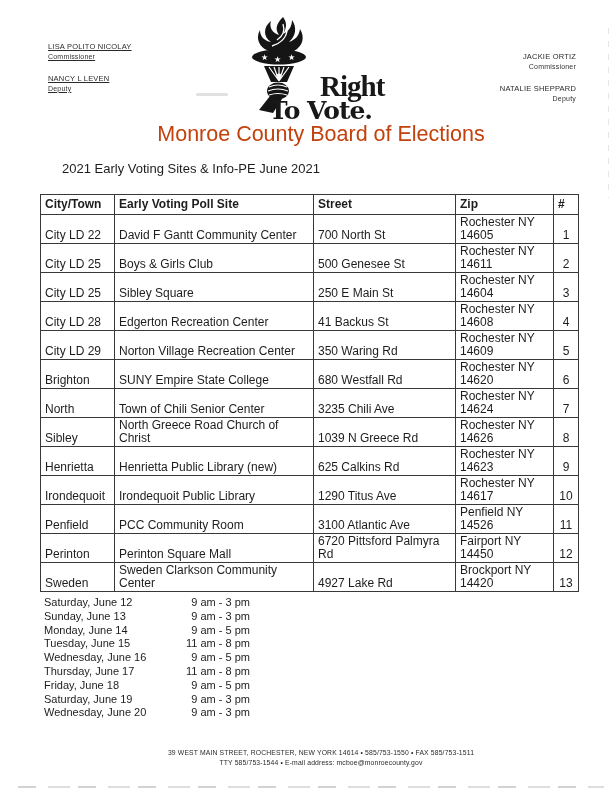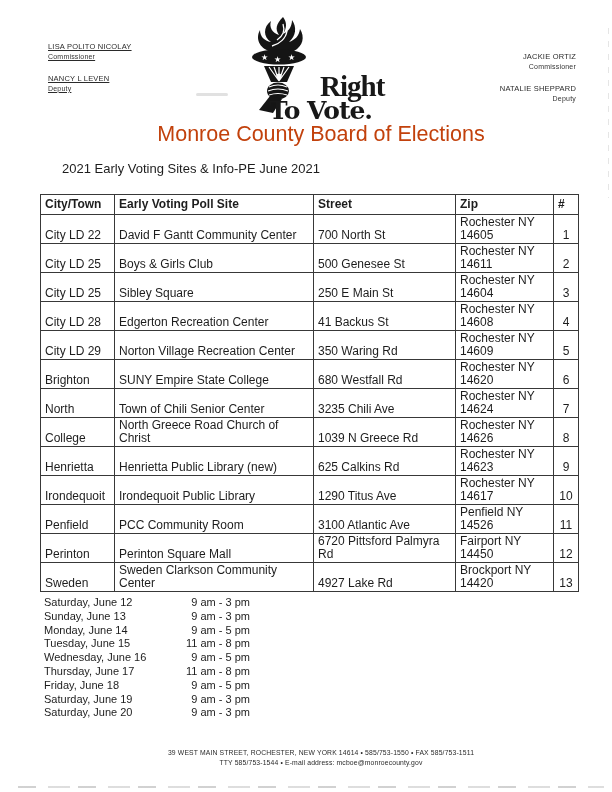--- a/index.html
+++ b/index.html
@@ -174,21 +174,21 @@
         </tr>
         <tr>
           <td class="cell-city">North</td>
           <td class="cell-site">Town of Chili Senior Center</td>
           <td class="cell-street">3235 Chili Ave</td>
           <td class="cell-zip">Rochester NY
 14624</td>
           <td class="cell-num">7</td>
         </tr>
         <tr>
-          <td class="cell-city">College</td>
+          <td class="cell-city">Sibley</td>
           <td class="cell-site">North Greece Road Church of
 Christ</td>
           <td class="cell-street">1039 N Greece Rd</td>
           <td class="cell-zip">Rochester NY
 14626</td>
           <td class="cell-num">8</td>
         </tr>
         <tr>
           <td class="cell-city">Henrietta</td>
           <td class="cell-site">Henrietta Public Library (new)</td>
@@ -259,21 +259,21 @@
       </div>
       <div class="sched-row">
         <span class="sched-day">Friday, June 18</span>
         <span class="sched-hours">9 am - 5 pm</span>
       </div>
       <div class="sched-row">
         <span class="sched-day">Saturday, June 19</span>
         <span class="sched-hours">9 am - 3 pm</span>
       </div>
       <div class="sched-row">
-        <span class="sched-day">Saturday, June 20</span>
+        <span class="sched-day">Wednesday, June 20</span>
         <span class="sched-hours">9 am - 3 pm</span>
       </div>
     </div>
 
   <div class="footer">
     <div>39 WEST MAIN STREET, ROCHESTER, NEW YORK 14614 • 585/753-1550 • FAX 585/753-1511</div>
     <div>TTY 585/753-1544 • E-mail address: mcboe@monroecounty.gov</div>
   </div>
 
   <div class="scan-edge-bottom"></div>

